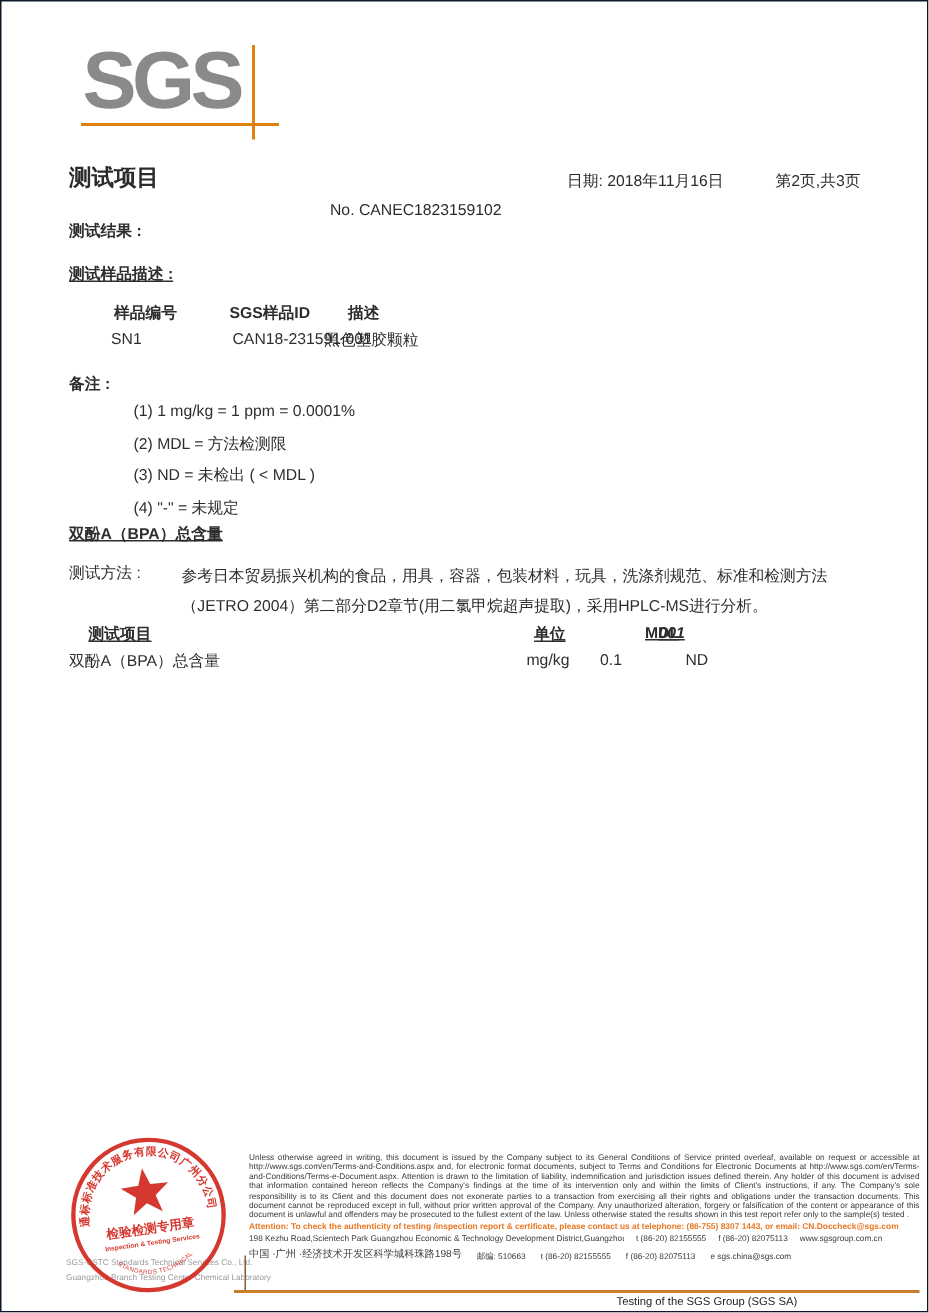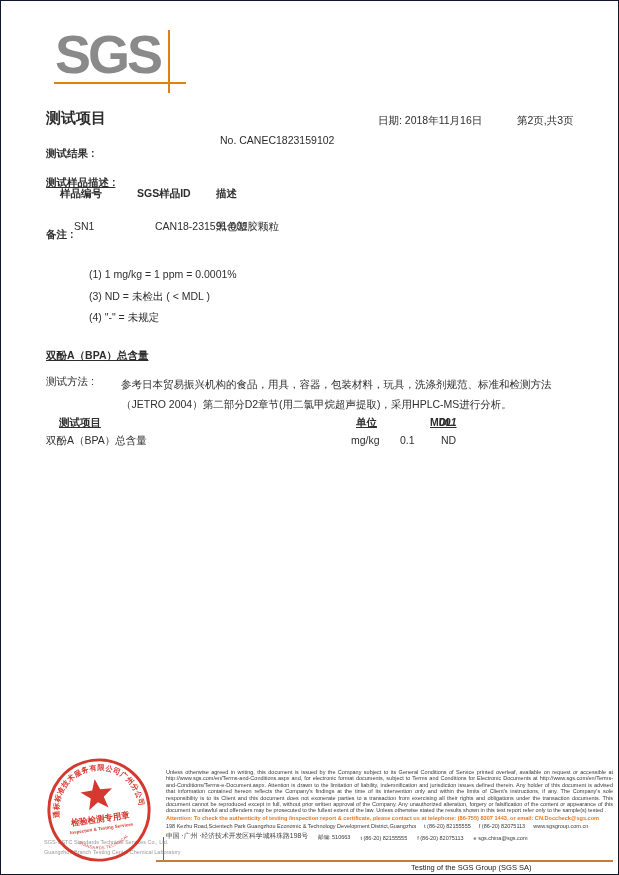--- a/index.html
+++ b/index.html
@@ -19,41 +19,41 @@
   
   #doc-title { left:45px; top:108px; font-size:15px; font-weight:bold; color:#2b2b2b; }
   #report-no { left:219px; top:113px; font-size:10.5px; color:#2b2b2b;margin-top:20px; }
   #report-date { left:377px; top:113px; font-size:10.5px; color:#2b2b2b; }
   #page-info { left:516px; top:113px; font-size:10.5px; color:#2b2b2b; }
 
   
   .lbl { font-size:10.5px; font-weight:bold; color:#2e2e2e; }
   #results-label { left:45px; top:146px; }
   #sample-desc-label { left:45px; top:175px; text-decoration:underline; }
-  #remarks-label { left:45px; top:227px; }
+  #remarks-label { left:45px; top:248px; }
   #bpa-title { left:45px; top:348px; text-decoration:underline; }
   #method-label { left:45px; top:374px; font-size:10.5px; color:#2e2e2e; }
   #method-text { left:120px; top:373px; width:468px; font-size:10.5px; line-height:20px; color:#2e2e2e; }
 
   
-  .st-h { font-size:10.5px; font-weight:bold; color:#2e2e2e; top:186px; }
+  .st-h { font-size:10.5px; font-weight:bold; color:#2e2e2e; top:201px;margin-left:16px; }
   .st-r { font-size:10.5px; color:#2e2e2e; top:219px; }
   #st-h1 { left:59px; } #st-h2 { left:136px; } #st-h3 { left:215px; }
   #st-r1 { left:73px; } #st-r2 { left:130px;margin-left:24px; } #st-r3 { left:215px; }
 
   
   #remarks { left:88px; top:263px; font-size:10.5px; color:#2e2e2e; }
   #remarks div { height:21.5px; line-height:21.5px; }
 
   
   .rt-h { font-size:10.5px; font-weight:bold; color:#2e2e2e; top:415px; text-decoration:underline; }
   .rt-r { font-size:10.5px; color:#2e2e2e; top:433px; }
   #rt-h1 { left:58px;text-align:right; } #rt-h2 { left:355px; } #rt-h3 { left:394px;margin-left:35px; }
   #rt-h4 { left:438px; font-style:italic; }
-  #rt-r1 { left:45px; } #rt-r2 { left:350px; } #rt-r3 { left:399px; } #rt-r4 { left:440px; }
+  #rt-r1 { left:45px; } #rt-r2 { left:350px; } #rt-r3 { left:399px; } #rt-r4 { left:456px; }
 
   
   #footer-right { left:165px; top:768px; width:447px; }
   #legal-text { font-size:5.5px; line-height:6.4px; text-align:justify; color:#3a3a3a; }
   #attention-text { margin-top:1px; font-size:5.6px; line-height:6.6px; color:#e87722; font-weight:bold; }
   .addr-row { display:flex; align-items:flex-end; white-space:nowrap; color:#3a3a3a; }
   #addr-row1 { margin-top:2px; font-size:5.5px; gap:8px; }
   #addr-row2 { margin-top:2px; font-size:6.8px; gap:10px; }
   #addr-row2 .latin { font-size:5.5px; }
   #addr-row1 span:first-child { max-width:250px; overflow:hidden; }
@@ -92,20 +92,21 @@
     <span class="abs st-h" id="st-h2">SGS样品ID</span>
     <span class="abs st-h" id="st-h3">描述</span>
     <span class="abs st-r" id="st-r1">SN1</span>
     <span class="abs st-r" id="st-r2">CAN18-231591.001</span>
     <span class="abs st-r" id="st-r3">黑色塑胶颗粒</span>
   </div>
 
   <div class="abs lbl" id="remarks-label">备注 :</div>
   <div class="abs" id="remarks">
     <div>(1) 1 mg/kg = 1 ppm = 0.0001%</div>
+    <div>(2) MDL = 方法检测限</div>
     <div>(3) ND = 未检出 ( &lt; MDL )</div>
     <div>(4) "-" = 未规定</div>
   </div>
 
   <div class="abs lbl" id="bpa-title">双酚A（BPA）总含量</div>
   <div class="abs" id="method-label">测试方法 :</div>
   <div class="abs" id="method-text">参考日本贸易振兴机构的食品，用具，容器，包装材料，玩具，洗涤剂规范、标准和检测方法（JETRO 2004）第二部分D2章节(用二氯甲烷超声提取)，采用HPLC-MS进行分析。</div>
 
   <div>
     <span class="abs rt-h" id="rt-h1">测试项目</span>

